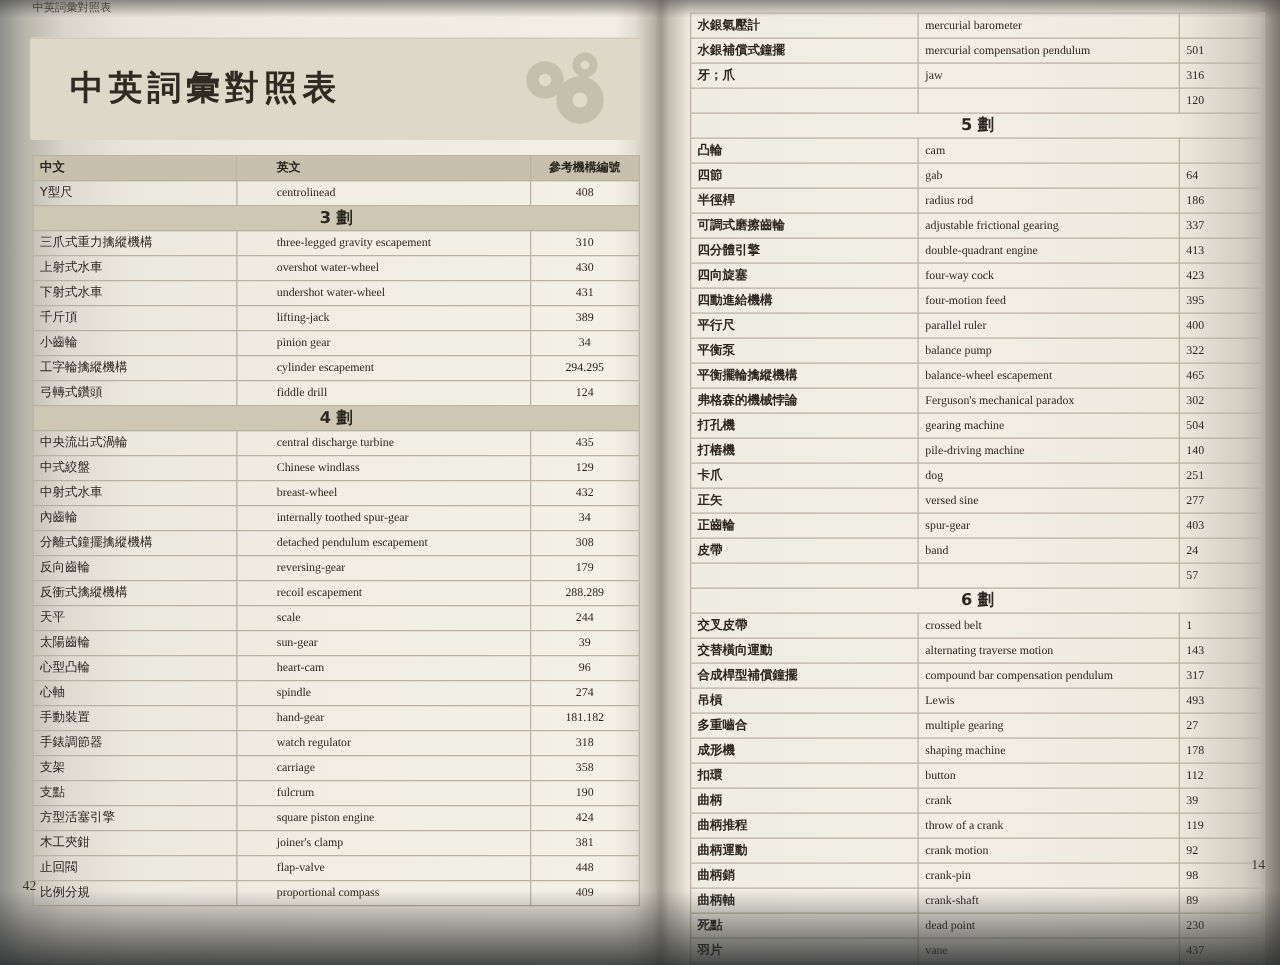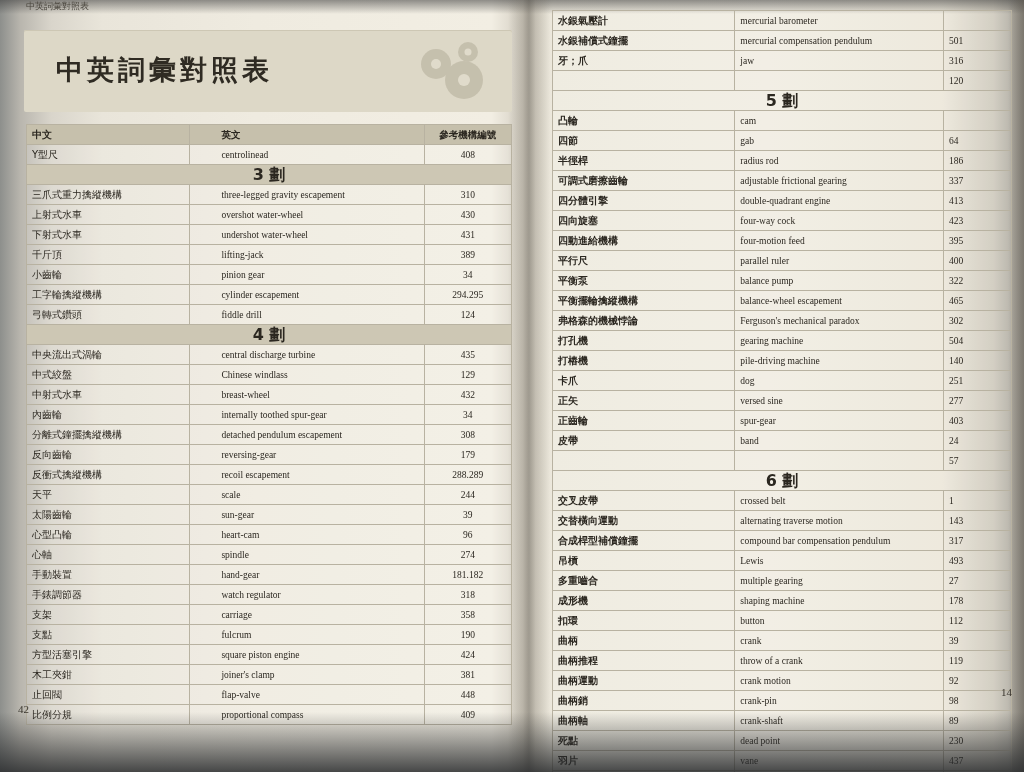--- a/index.html
+++ b/index.html
@@ -57,21 +57,21 @@
     padding:2px 5px;height:15px;line-height:14px;
     background:rgba(255,255,255,.12);
   }
   table.vocab td.cn{width:176px;font-family:"DejaVu Sans", sans-serif;font-size:10px;}
   table.vocab td.en{width:222px;font-family:"Liberation Serif", serif;font-size:9.5px;padding-left:31px;}
   table.vocab td.no{width:84px;text-align:center;font-family:"Liberation Serif", serif;font-size:9.5px;}
   tr.head td{
     background:#c6c0ac;font-weight:600;font-size:10px;color:#2b2720;
   }
   tr.section td{
-    background:#cdc7b4;text-align:center;font-weight:600;font-size:16px;
+    background:#cdc7b4;text-align:center;font-weight:600;font-size:13px;
     font-family:"DejaVu Sans", sans-serif;
   }
   .folio-left{
     position:absolute;left:0px;bottom:42px;font-size:11px;color:#3a362e;
     font-family:"Liberation Serif", serif;
   }
 
   
   .right-page{position:absolute;left:548px;top:0px;width:470px;height:760px;}
   table.vocab2{

